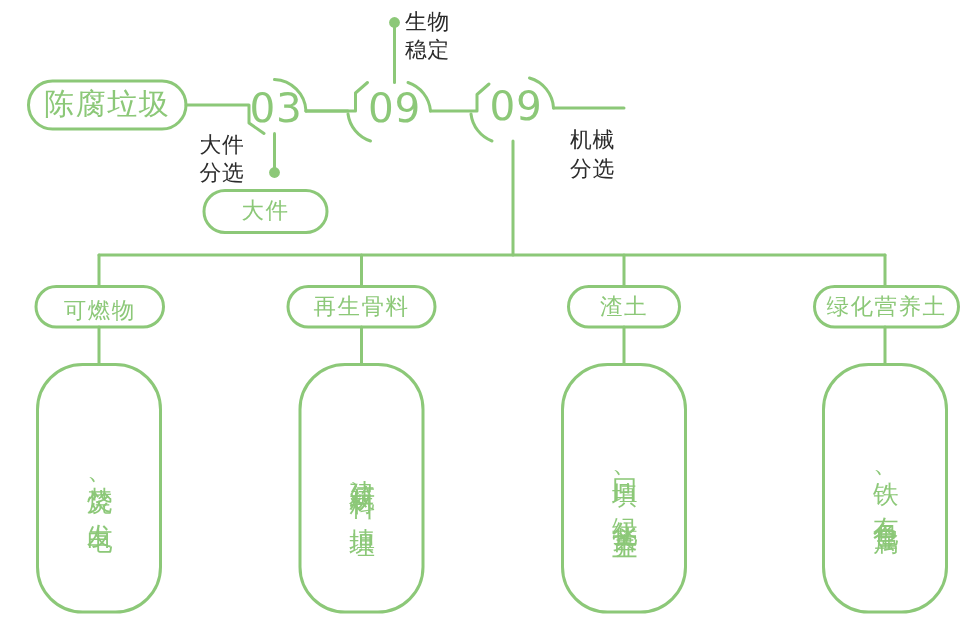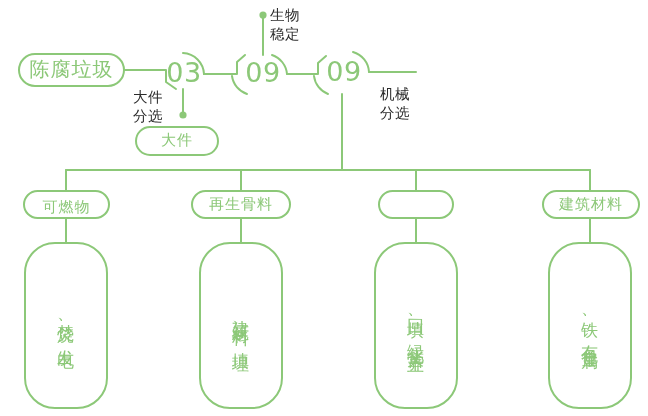--- a/index.html
+++ b/index.html
@@ -164,21 +164,22 @@
 分选</div>
     <div class="node annot" style="left:270px; top:6px; width:48px; height:42px;">生物
 稳定</div>
     <div class="node annot" style="left:352px; top:85px; width:48px; height:42px;margin-left:28px;">机械
 分选</div>
 
     <div class="node pill pill-sm" style="left:136px; top:127px; width:82px; height:28px;">大件</div>
 
     <div class="node pill pill-sm" style="left:24px; top:191px; width:85px; height:33px;text-align:center;">可燃物</div>
     <div class="node pill pill-sm" style="left:192px; top:191px; width:98px; height:27px;border-radius:10px;">再生骨料</div>
-    <div class="node pill pill-sm" style="left:543px; top:191px; width:96px; height:27px;">建筑材料</div>
+    <div class="node pill pill-sm" style="left:379px; top:191px; width:74px; height:27px;">渣土</div>
+    <div class="node pill pill-sm" style="left:543px; top:191px; width:96px; height:27px;">绿化营养土</div>
 
     <div class="node vbox" style="left:25px; top:243px; width:82px; height:165px;">焚烧、发电</div>
     <div class="node vbox" style="left:200px; top:243px; width:82px; height:165px;">建筑材料、填埋</div>
     <div class="node vbox" style="left:375px; top:243px; width:82px; height:165px;">回填、绿化营养土</div>
     <div class="node vbox" style="left:549px; top:243px; width:82px; height:165px;">铁、有色金属</div>
 
   </div>
 </div>
 
 </body></html>

